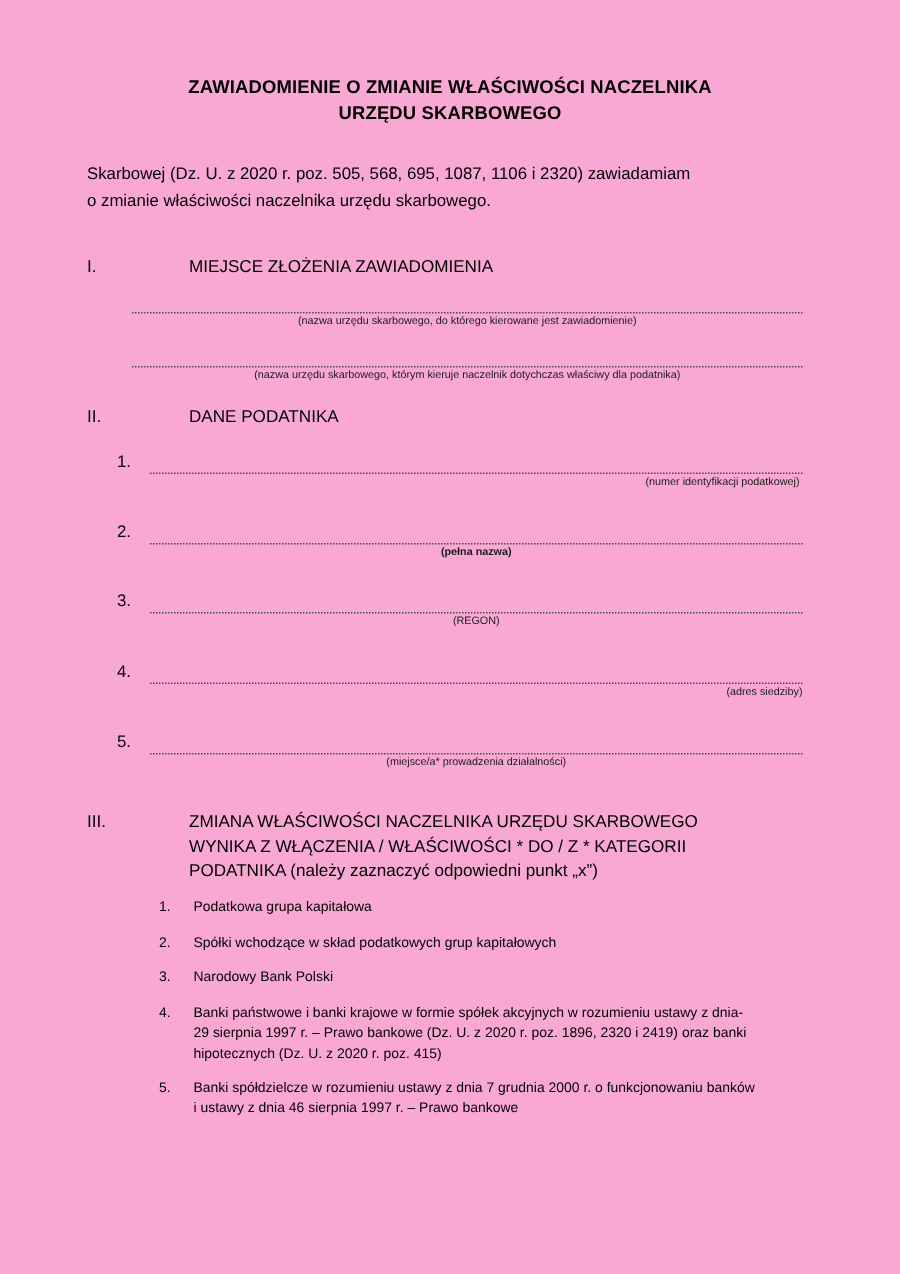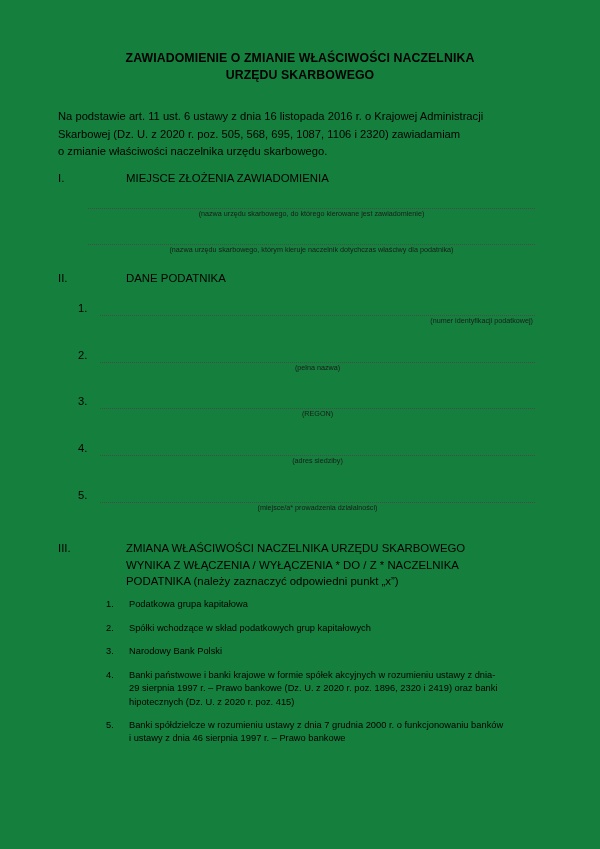--- a/index.html
+++ b/index.html
@@ -9,21 +9,21 @@
     background: #ffffff;
   }
   body {
     font-family: "Liberation Sans", sans-serif;
     color: #000000;
   }
   .page {
     position: relative;
     width: 600px;
     height: 849px;
-    background: #15803d;
+    background: #f9a8d4;
     overflow: hidden;
     box-sizing: border-box;
   }
 
   
   .doc-title {
     position: absolute;
     left: 60px;
     top: 50px;
     width: 480px;
@@ -116,21 +116,20 @@
 <body>
 
 <div class="page">
 
   <div class="doc-title">
     <span class="line1">ZAWIADOMIENIE O ZMIANIE WŁAŚCIWOŚCI NACZELNIKA</span>
     <span class="line2">URZĘDU SKARBOWEGO</span>
   </div>
 
   <div class="intro">
-    <span>Na podstawie art. 11 ust. 6 ustawy z dnia 16 listopada 2016 r. o Krajowej Administracji</span>
     <span>Skarbowej (Dz. U. z 2020 r. poz. 505, 568, 695, 1087, 1106 i 2320) zawiadamiam</span>
     <span>o zmianie właściwości naczelnika urzędu skarbowego.</span>
   </div>
 
   <div class="section" style="top:170px;">
     <span class="numeral">I.</span>
     <span class="heading">MIEJSCE ZŁOŻENIA ZAWIADOMIENIA</span>
   </div>
 
   <div class="field" style="left:88px; top:196px; width:447px;">
@@ -150,46 +149,46 @@
 
   <div class="field" style="left:78px; top:303px; width:457px;">
     <span class="idx" style="left:0; top:-1px;">1.</span>
     <div class="dots" style="left:22px; width:435px;"></div>
     <div class="caption" style="left:20px; width:435px;text-align:right;">(numer identyfikacji podatkowej)</div>
   </div>
 
   <div class="field" style="left:78px; top:350px; width:457px;">
     <span class="idx" style="left:0; top:-1px;">2.</span>
     <div class="dots" style="left:22px; width:435px;"></div>
-    <div class="caption" style="left:22px; width:435px;">(pełna nazwa)</div>
+    <div class="caption" style="left:22px; width:435px;font-weight:bold;">(pełna nazwa)</div>
   </div>
 
   <div class="field" style="left:78px; top:396px; width:457px;">
     <span class="idx" style="left:0; top:-1px;">3.</span>
     <div class="dots" style="left:22px; width:435px;"></div>
     <div class="caption" style="left:22px; width:435px;">(REGON)</div>
   </div>
 
   <div class="field" style="left:78px; top:443px; width:457px;">
     <span class="idx" style="left:0; top:-1px;">4.</span>
     <div class="dots" style="left:22px; width:435px;"></div>
-    <div class="caption" style="left:22px; width:435px;">(adres siedziby)</div>
+    <div class="caption" style="left:22px; width:435px;text-align:right;">(adres siedziby)</div>
   </div>
 
   <div class="field" style="left:78px; top:490px; width:457px;">
     <span class="idx" style="left:0; top:-1px;">5.</span>
     <div class="dots" style="left:22px; width:435px;"></div>
     <div class="caption" style="left:22px; width:435px;">(miejsce/a* prowadzenia działalności)</div>
   </div>
 
   <div class="section" style="top:540px;">
     <span class="numeral">III.</span>
     <span class="heading">
       <span>ZMIANA WŁAŚCIWOŚCI NACZELNIKA URZĘDU SKARBOWEGO</span>
-      <span>WYNIKA Z WŁĄCZENIA  /  WYŁĄCZENIA * DO  /  Z * NACZELNIKA</span>
+      <span>WYNIKA Z WŁĄCZENIA  /  WŁAŚCIWOŚCI * DO  /  Z * KATEGORII</span>
       <span>PODATNIKA (należy zaznaczyć odpowiedni punkt „x”)</span>
     </span>
   </div>
 
   <div class="cat-list">
 
     <div class="cat-item">
       <span class="num">1.</span>
       <span class="txt">
         <span>Podatkowa grupa kapitałowa</span>

